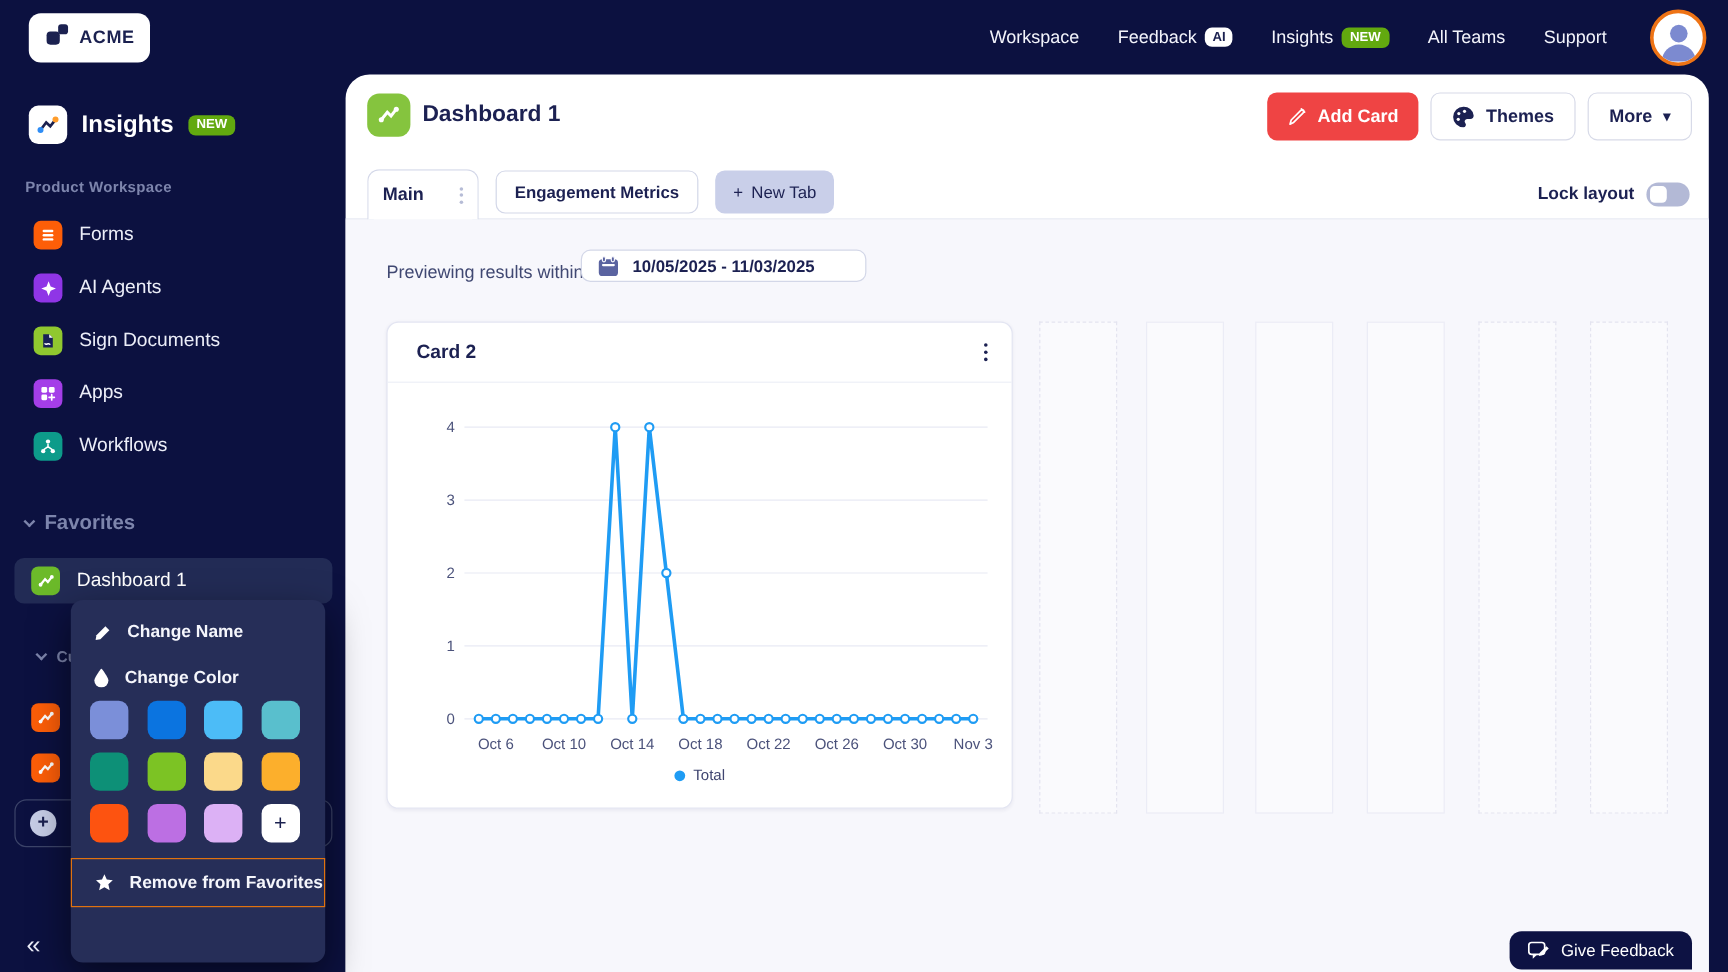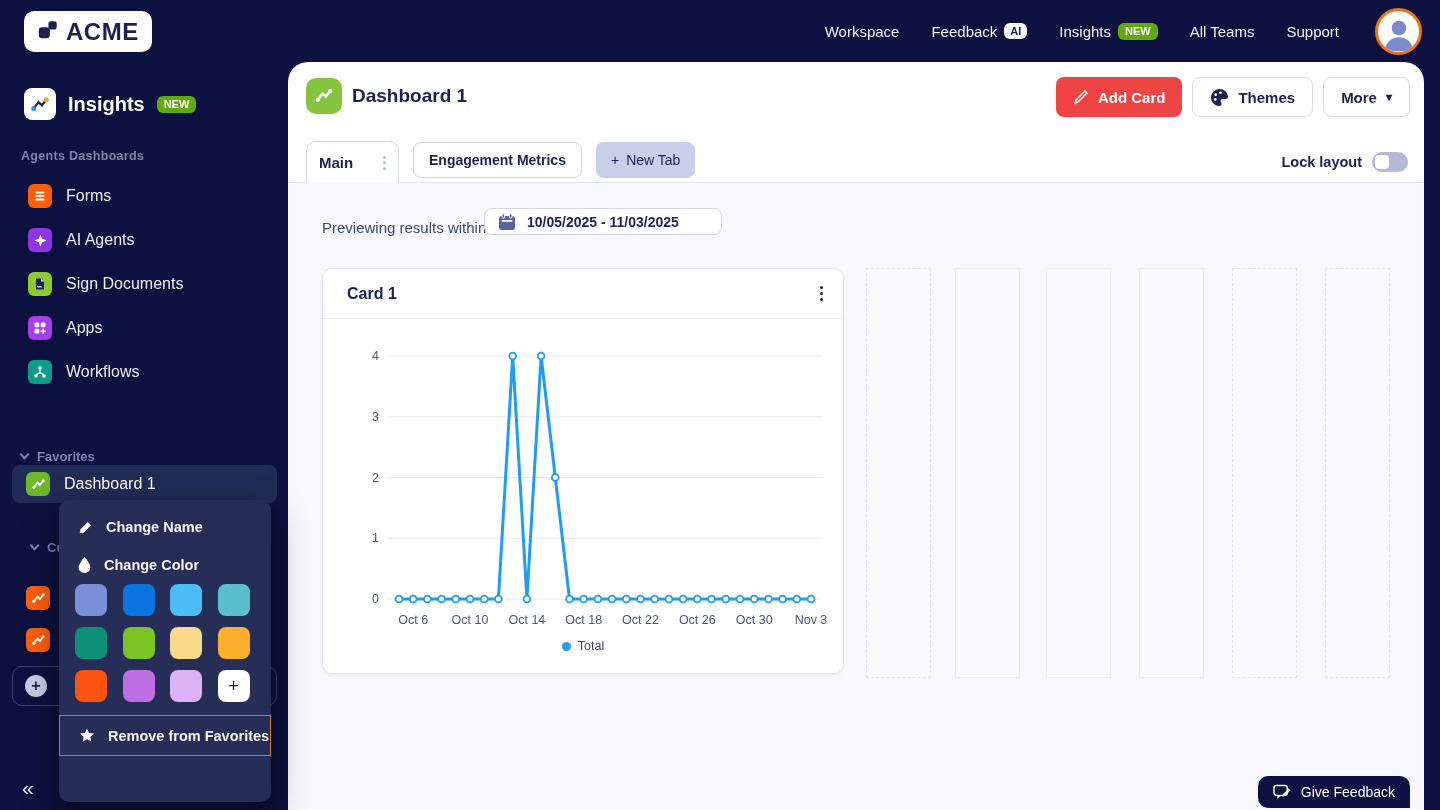--- a/index.html
+++ b/index.html
@@ -2,37 +2,37 @@
 <html><head>
 <meta charset="utf-8">
 <style>
   * { margin:0; padding:0; box-sizing:border-box; }
   html,body { width:1440px; height:810px; overflow:hidden; }
   body { position:relative; background:#0c1140; font-family:"Liberation Sans", sans-serif; }
 
   
   .topbar { position:absolute; top:0; left:0; right:0; height:62px; }
   .logo-box { position:absolute; left:24px; top:11px; height:41px; padding:0 13px; background:#fff; border-radius:10px; display:flex; align-items:center; gap:7px; }
-  .logo-text { font-size:24px; font-weight:bold; color:#1b2150; letter-spacing:.5px; }
+  .logo-text { font-size:15px; font-weight:bold; color:#1b2150; letter-spacing:.5px; }
   .topnav { position:absolute; right:18px; top:0; height:62px; display:flex; align-items:center; gap:32px; }
   .nav-item { display:flex; align-items:center; gap:7px; color:#f3f4fb; font-size:15px; cursor:pointer; }
   .badge-ai { background:#fff; color:#1b2150; font-size:11px; font-weight:bold; padding:2px 6px; border-radius:6px; }
   .badge-new { background:#62a90f; color:#fff; font-size:11px; font-weight:bold; padding:2.5px 7px; border-radius:6px; }
   .avatar { width:47px; height:47px; border-radius:50%; border:3px solid #ee7315; background:#fff; display:flex; align-items:flex-end; justify-content:center; overflow:hidden; margin-left:4px; }
 
   
   .sidebar { position:absolute; left:0; top:62px; width:288px; bottom:0; }
   .product-row { position:absolute; left:24px; top:26px; display:flex; align-items:center; gap:12px; }
   .app-icon { width:32px; height:32px; background:#fff; border-radius:8px; display:flex; align-items:center; justify-content:center; }
   .product-label { font-size:20px; font-weight:bold; color:#fff; }
   .section-label { position:absolute; left:21px; top:87px; font-size:12.5px; font-weight:bold; color:#7d85ac; letter-spacing:.3px; }
   .side-items { position:absolute; left:0; top:112px; right:0; }
   .side-item { height:44px; display:flex; align-items:center; padding-left:28px; gap:14px; color:#eceef8; font-size:16px; cursor:pointer; }
   .sq-icon { width:24px; height:24px; border-radius:6px; display:flex; align-items:center; justify-content:center; flex:0 0 auto; }
-  .fav-header { position:absolute; left:21px; top:364px; height:20px; display:flex; align-items:center; gap:9px; color:#7d85ac; font-size:13px; font-weight:bold; cursor:pointer;margin-top:20px; }
+  .fav-header { position:absolute; left:21px; top:364px; height:20px; display:flex; align-items:center; gap:9px; color:#7d85ac; font-size:17px; font-weight:bold; cursor:pointer; }
   .chev { width:7px; height:7px; border-left:2px solid #7d85ac; border-bottom:2px solid #7d85ac; transform:rotate(-45deg); margin-top:-3px; }
   .fav-selected { position:absolute; left:12px; top:403px; width:265px; height:38px; background:#222b55; border-radius:8px; display:flex; align-items:center; padding-left:14px; gap:14px; color:#fff; font-size:16px; cursor:pointer; }
   .cu-header { position:absolute; left:31px; top:475px; height:20px; display:flex; align-items:center; gap:9px; color:#7d85ac; font-size:13px; font-weight:bold; }
   .hidden-item { position:absolute; left:26px; display:flex; align-items:center; gap:16px; color:#eceef8; font-size:16px; }
   .add-dash-btn { position:absolute; left:12px; top:604px; width:265px; height:40px; border:1px solid #3c4469; border-radius:10px; display:flex; align-items:center; padding-left:12px; gap:12px; color:#fff; font-size:15px; font-weight:bold; cursor:pointer; }
   .circle-plus { width:22px; height:22px; border-radius:50%; background:#c6cde6; color:#1b2150; font-size:16px; font-weight:bold; display:flex; align-items:center; justify-content:center; line-height:1; }
   .collapse-btn { position:absolute; left:22px; top:714px; color:#eceef8; font-size:21px; cursor:pointer; }
 
   
   .ctx-menu { position:absolute; left:59px; top:500px; width:212px; height:302px; background:#262e58; border-radius:10px; box-shadow:0 12px 32px rgba(0,0,0,.5); z-index:50; }
@@ -129,21 +129,21 @@
       <svg width="20" height="20" viewBox="0 0 16 16">
           <path d="M3 11.5 L6.8 6.5 L9.5 9 L13 4.5" stroke="#1b2150" stroke-width="1.8" fill="none" stroke-linecap="round"></path>
           <circle cx="3" cy="11.5" r="2" fill="#2f8df5"></circle>
           <circle cx="13" cy="4.5" r="2" fill="#ff9d2b"></circle>
         </svg>
     </span>
     <span class="product-label">Insights</span>
     <span class="badge-new">NEW</span>
   </div>
 
-  <div class="section-label">Agents Dashboards</div>
+  <div class="section-label">Product Workspace</div>
 
   <div class="side-items">
     <div class="side-item">
       <span class="sq-icon" style="background:#fd5e08">
         <svg width="14" height="14" viewBox="0 0 14 14">
             <rect x="2.5" y="2.5" width="9" height="2" rx="1" fill="#fff"></rect>
             <rect x="2.5" y="6" width="9" height="2" rx="1" fill="#fff"></rect>
             <rect x="2.5" y="9.5" width="9" height="2" rx="1" fill="#fff"></rect>
           </svg>
       </span>
@@ -342,21 +342,21 @@
           <rect x="1" y="3" width="16" height="14" rx="3" fill="#5a63a0"></rect>
           <rect x="4" y="0.8" width="2.6" height="4.4" rx="1.3" fill="#5a63a0" stroke="#f7f7fc" stroke-width="1"></rect>
           <rect x="11.4" y="0.8" width="2.6" height="4.4" rx="1.3" fill="#5a63a0" stroke="#f7f7fc" stroke-width="1"></rect>
           <rect x="3.6" y="7" width="10.8" height="1.8" rx="0.9" fill="#fff"></rect>
         </svg>
       <span>10/05/2025 - 11/03/2025</span>
     </div>
 
     <div class="card">
       <div class="card-head">
-        <span class="card-title">Card 1</span>
+        <span class="card-title">Card 2</span>
         <span class="kebab dark">
             <i></i>
             <i></i>
             <i></i>
           </span>
       </div>
       <div class="chart-wrap" id="chart-wrap"><svg width="494" height="300" viewBox="0 0 494 300">
             <line x1="50" y1="266.0" x2="486" y2="266.0" stroke="#e8eaf4" stroke-width="1"></line>
             <text x="42" y="270.0" text-anchor="end" font-size="12.5" fill="#4b527b" font-family="Liberation Sans, sans-serif">0</text>
             <line x1="50" y1="205.3" x2="486" y2="205.3" stroke="#e8eaf4" stroke-width="1"></line>

